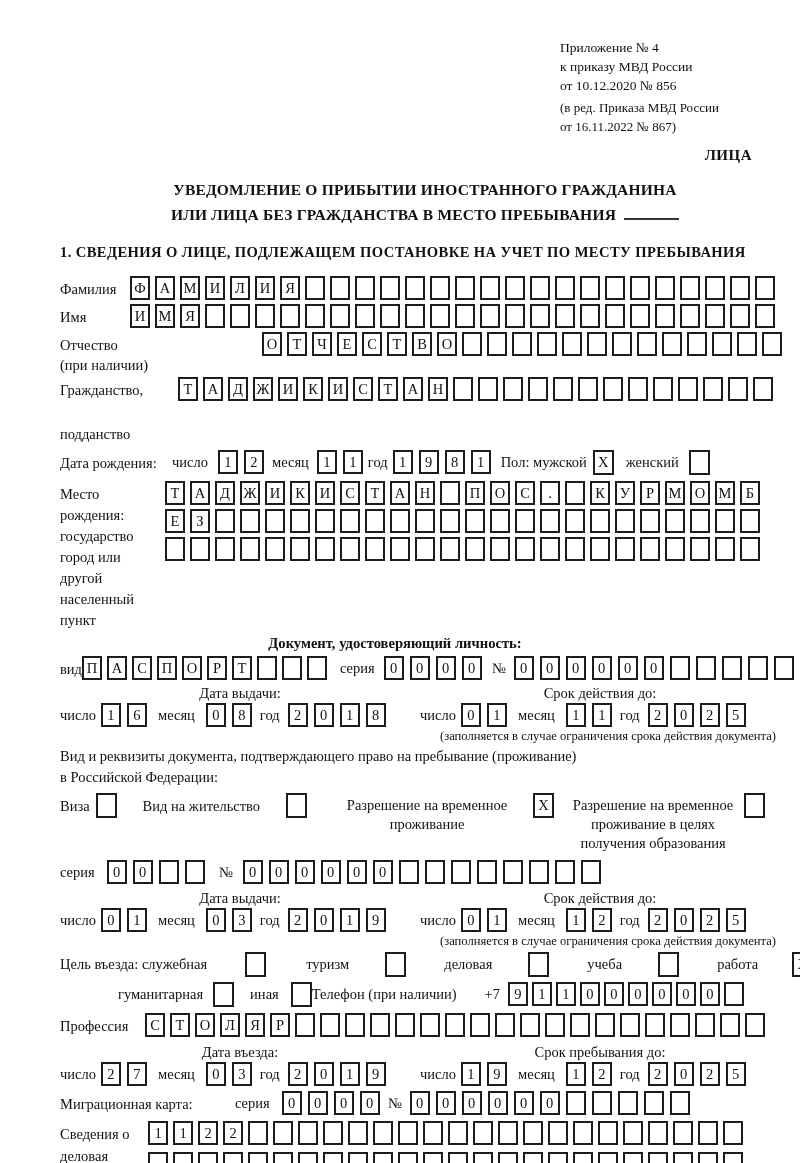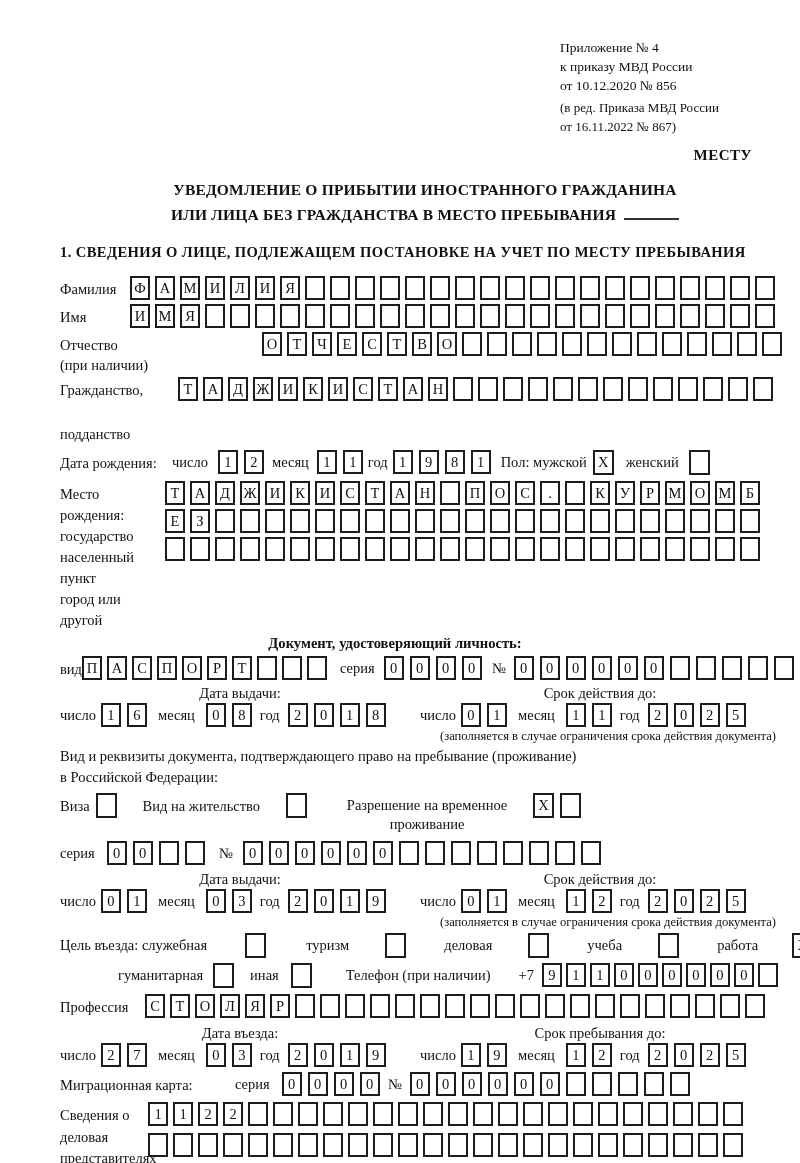--- a/index.html
+++ b/index.html
@@ -54,21 +54,21 @@
 
   <div class="annex">
     <div>Приложение № 4</div>
     <div>к приказу МВД России</div>
     <div>от 10.12.2020 № 856</div>
   </div>
   <div class="revision">
     <div>(в ред. Приказа МВД России</div>
     <div>от 16.11.2022 № 867)</div>
   </div>
-  <div class="forma">МЕСТУ</div>
+  <div class="forma">ЛИЦА</div>
 
   <div class="title">
     <div>УВЕДОМЛЕНИЕ О ПРИБЫТИИ ИНОСТРАННОГО ГРАЖДАНИНА</div>
     <div><span>ИЛИ ЛИЦА БЕЗ ГРАЖДАНСТВА В МЕСТО ПРЕБЫВАНИЯ</span><span class="title-underline"></span></div>
   </div>
 
   <div class="section-heading">1. СВЕДЕНИЯ О ЛИЦЕ, ПОДЛЕЖАЩЕМ ПОСТАНОВКЕ НА УЧЕТ ПО МЕСТУ ПРЕБЫВАНИЯ</div>
 
   <div class="row">
     <span class="lab w70">Фамилия</span>
@@ -219,22 +219,22 @@
     <span class="dlab" style="margin:0 6px 0 10px;">Пол: мужской</span>
     <span class="checkbox">X</span>
     <span class="dlab" style="margin:0 10px 0 12px;">женский</span>
     <span class="checkbox"></span>
   </div>
 
   <div class="row" style="margin-bottom:4px;">
     <span class="labcol w105">
       <span class="lab2" style="display:block;padding-top:3px;line-height:21px;">Место рождения:</span>
       <span class="lab2" style="display:block;line-height:21px;">государство</span>
+      <span class="lab2" style="display:block;line-height:21px;">город или другой</span>
       <span class="lab2" style="display:block;line-height:21px;">населенный пункт</span>
-      <span class="lab2" style="display:block;line-height:21px;">город или другой</span>
     </span>
     <span class="cellrows">
       <span class="cells">
           <span class="cell">Т</span>
           <span class="cell">А</span>
           <span class="cell">Д</span>
           <span class="cell">Ж</span>
           <span class="cell">И</span>
           <span class="cell">К</span>
           <span class="cell">И</span>
@@ -403,20 +403,21 @@
     <div>в Российской Федерации:</div>
   </div>
 
   <div class="row" style="margin-top:5px;margin-bottom:7px;">
     <span class="lab">Виза</span>
     <span class="checkbox" style="margin-left:6px;"></span>
     <span class="lab" style="margin-left:26px;">Вид на жительство</span>
     <span class="checkbox" style="margin-left:26px;"></span>
     <span class="opt-label-c" style="width:196px;margin-left:22px;">Разрешение на временное проживание</span>
     <span class="checkbox" style="margin-left:8px;">X</span>
+    <span class="opt-label-c" style="width:170px;margin-left:14px;">Разрешение на временное проживание в целях получения образования</span>
     <span class="checkbox" style="margin-left:6px;"></span>
   </div>
 
   <div class="row" style="margin-bottom:6px;">
     <span class="dlab" style="margin-right:12px;">серия</span>
     <span class="cells dg">
         <span class="cell">0</span>
         <span class="cell">0</span>
         <span class="cell"></span>
         <span class="cell"></span>
@@ -503,21 +504,21 @@
     <span class="checkbox"></span>
     <span class="dlab" style="margin-left:12px;margin-right:10px;">транзит</span>
     <span class="checkbox"></span>
   </div>
 
   <div class="row" style="margin-bottom:6px;">
     <span class="dlab" style="margin-left:58px;margin-right:10px;">гуманитарная</span>
     <span class="checkbox"></span>
     <span class="dlab" style="margin-left:16px;margin-right:12px;">иная</span>
     <span class="checkbox"></span>
-    <span class="dlab" style="margin-left:34px;">Телефон (при наличии)</span>
+    <span class="dlab" style="">Телефон (при наличии)</span>
     <span class="dlab" style="margin-left:28px;margin-right:8px;">+7</span>
     <span class="cells dg" style="gap:4px;">
         <span class="cell">9</span>
         <span class="cell">1</span>
         <span class="cell">1</span>
         <span class="cell">0</span>
         <span class="cell">0</span>
         <span class="cell">0</span>
         <span class="cell">0</span>
         <span class="cell">0</span>

